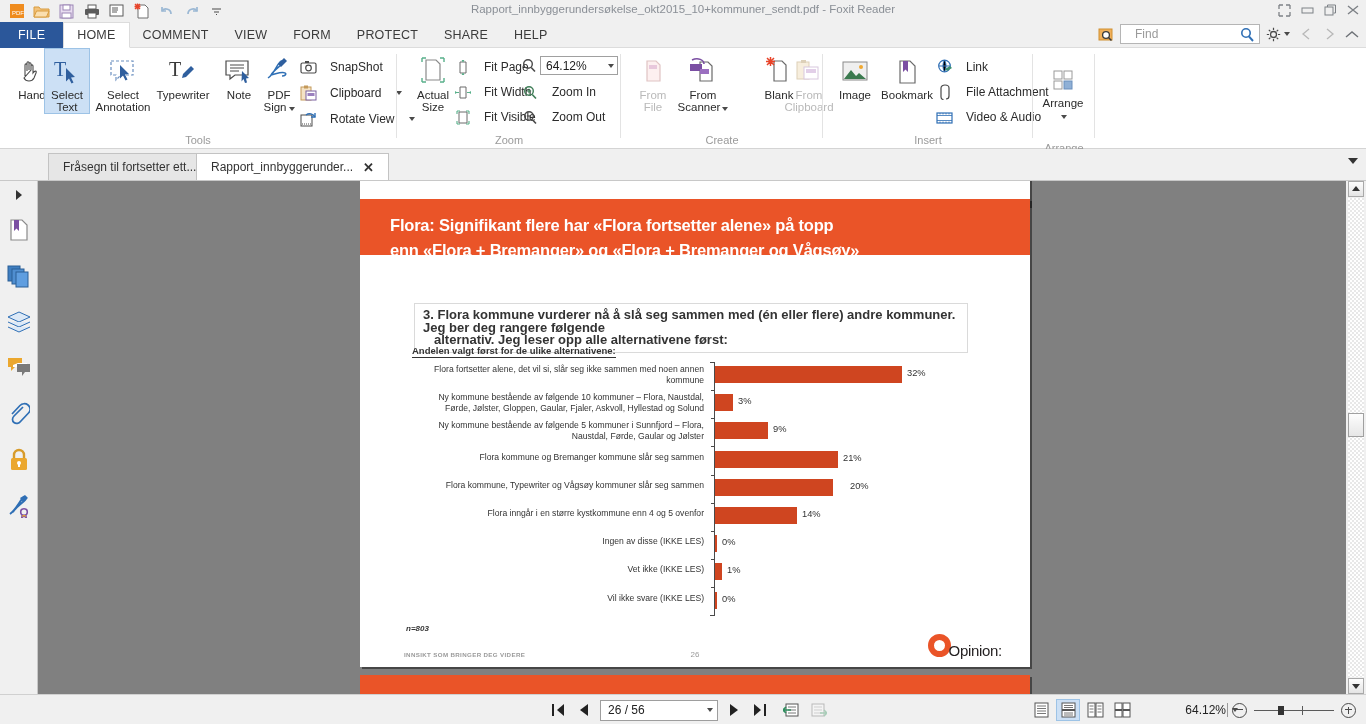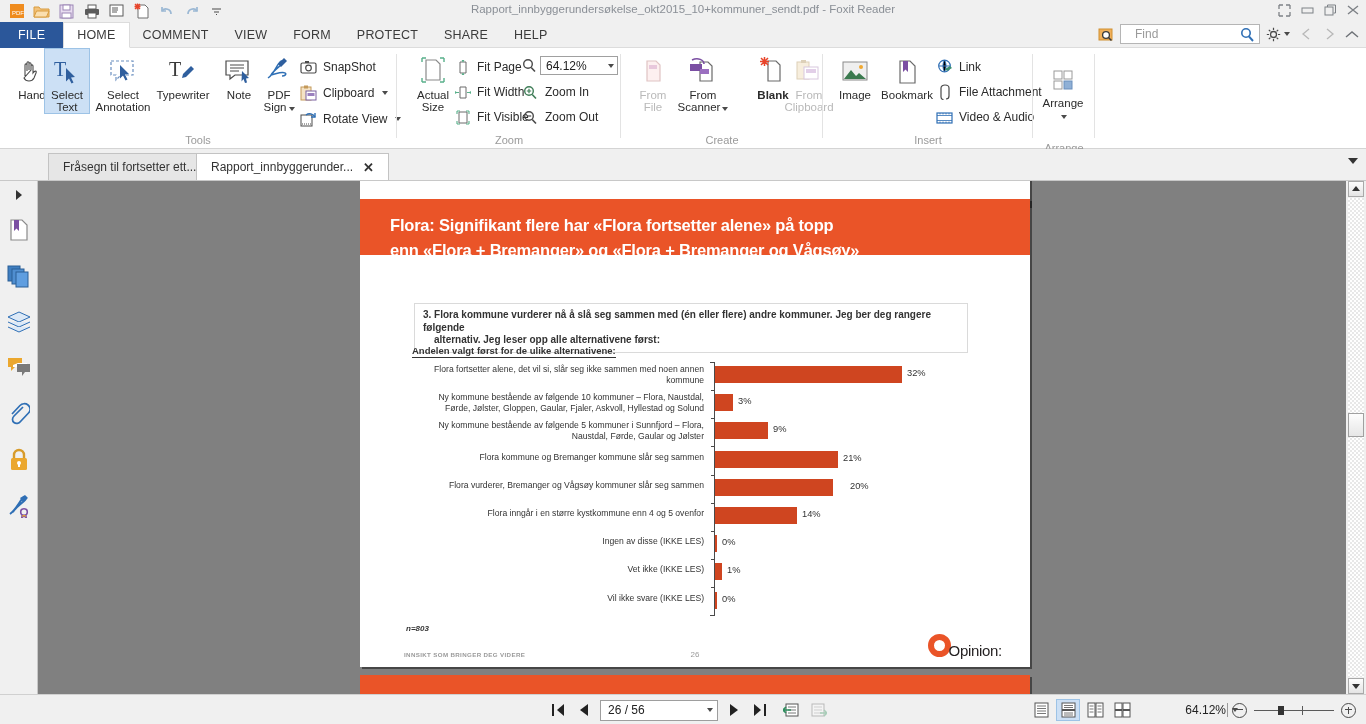--- a/index.html
+++ b/index.html
@@ -83,21 +83,21 @@
   .bigbtn {
     position:absolute; display:flex; flex-direction:column; align-items:center;
     width:54px; padding-top:4px; cursor:default;
   }
   .bigbtn .lbl { font-size:11.5px; color:#2b2b2b; text-align:center; line-height:12px; margin-top:3px; }
   .bigbtn.sel { background:#cce0f5; border:1px solid #9dc3e6; }
   .bigbtn.dis .lbl { color:#b9b9b9; }
   .ico { height:34px; display:flex; align-items:flex-end; justify-content:center; }
 
   .smallbtn {
-    position:absolute; display:flex; align-items:center; gap:6px; height:22px;
+    position:absolute; display:flex; align-items:center; gap:13px; height:22px;
   }
   .smallbtn .lbl { font-size:12px; color:#2b2b2b; white-space:nowrap; }
   .smallbtn .ico-s { width:17px; height:17px; display:flex; align-items:center; justify-content:center; }
   .caret-d { width:0;height:0;border-left:3.5px solid transparent;border-right:3.5px solid transparent;border-top:4px solid #4a4a4a; margin-left:2px;}
 
   .zoominput {
     position:absolute; width:78px; height:19px; border:1px solid #a0a0a0; background:#fff;
     display:flex; align-items:center; justify-content:space-between; padding:0 3px 0 5px;
   }
   .zoominput span { font-size:12px; color:#222; }
@@ -149,21 +149,21 @@
   .slide-title {
     position:absolute; left:0; top:0; width:670px; height:56px;
     background:#ea5428; color:#fff;
     font-size:16.5px; font-weight:bold; line-height:25px;
     padding:14px 0 0 30px; letter-spacing:-0.2px;
   }
   .qbox {
     position:absolute; left:54px; top:104px; width:554px;
     border:1px solid #dadada; background:#fff;
     padding:5px 8px 5px 8px;
-    font-size:10px; font-weight:bold; color:#333; line-height:12.5px;
+    font-size:13px; font-weight:bold; color:#333; line-height:12.5px;
   }
   .qbox .q-ind { padding-left:11px; display:block; }
   .subhead {
     position:absolute; left:52px; top:146px;
     font-size:9.5px; font-weight:bold; color:#333;
     border-bottom:1px solid #333; padding-bottom:1px;
   }
 
   
   .chart { position:absolute; left:46px; top:163px; width:580px; height:254px; }
@@ -563,21 +563,21 @@
         <div class="ico">
           <svg width="34" height="30" viewBox="0 0 34 30">
               <path d="M14 6h8l4 4v15h-12z" fill="#fff" stroke="#6a6a6a" stroke-width="1.2"></path>
               <path d="M6 4c6-3 12 0 12 4" stroke="#7b4fa3" stroke-width="1.6" fill="none"></path>
               <rect x="4" y="8" width="12" height="7" fill="#7b4fa3"></rect>
               <rect x="14" y="13" width="9" height="5" fill="#9b6fc0"></rect>
             </svg>
         </div>
         <div class="lbl"><span>From</span><br><span>Scanner</span><span class="caret-d" style="display:inline-block"></span></div>
       </div>
-      <div class="bigbtn" style="left:124px;font-weight:bold;">
+      <div class="bigbtn" style="left:130px;">
         <div class="ico">
           <svg width="30" height="30" viewBox="0 0 30 30">
               <path d="M10 5h8l4 4v16H10z" fill="#fff" stroke="#6a6a6a" stroke-width="1.2"></path>
               <path d="M3 2l7 7M10 2L3 9M6.5 1v9M2 5.5h9" stroke="#e8442a" stroke-width="1.5"></path>
             </svg>
         </div>
         <div class="lbl">Blank</div>
       </div>
       <div class="bigbtn dis" style="left:156px; width:62px;">
         <div class="ico">
@@ -808,21 +808,21 @@
         <div class="row" style="top:85px;">
           <div class="rowlabel" style="top:5px;">
             <span>Flora kommune og Bremanger kommune slår seg sammen</span>
           </div>
           <div class="bar" style="top:4px; width:123px; height:17px;"></div>
           <div class="barval" style="left:437px; top:6px;">21%</div>
         </div>
 
         <div class="row" style="top:113px;">
           <div class="rowlabel" style="top:5px;">
-            <span>Flora vurderer, Bremanger og Vågsøy kommuner slår seg sammen</span>
+            <span>Flora kommune, Typewriter og Vågsøy kommuner slår seg sammen</span>
           </div>
           <div class="bar" style="top:4px; width:118px; height:17px;"></div>
           <div class="barval" style="left:444px; top:6px;">20%</div>
         </div>
 
         <div class="row" style="top:141px;">
           <div class="rowlabel" style="top:5px;">
             <span>Flora inngår i en større kystkommune enn 4 og 5 ovenfor</span>
           </div>
           <div class="bar" style="top:4px; width:82px; height:17px;"></div>

